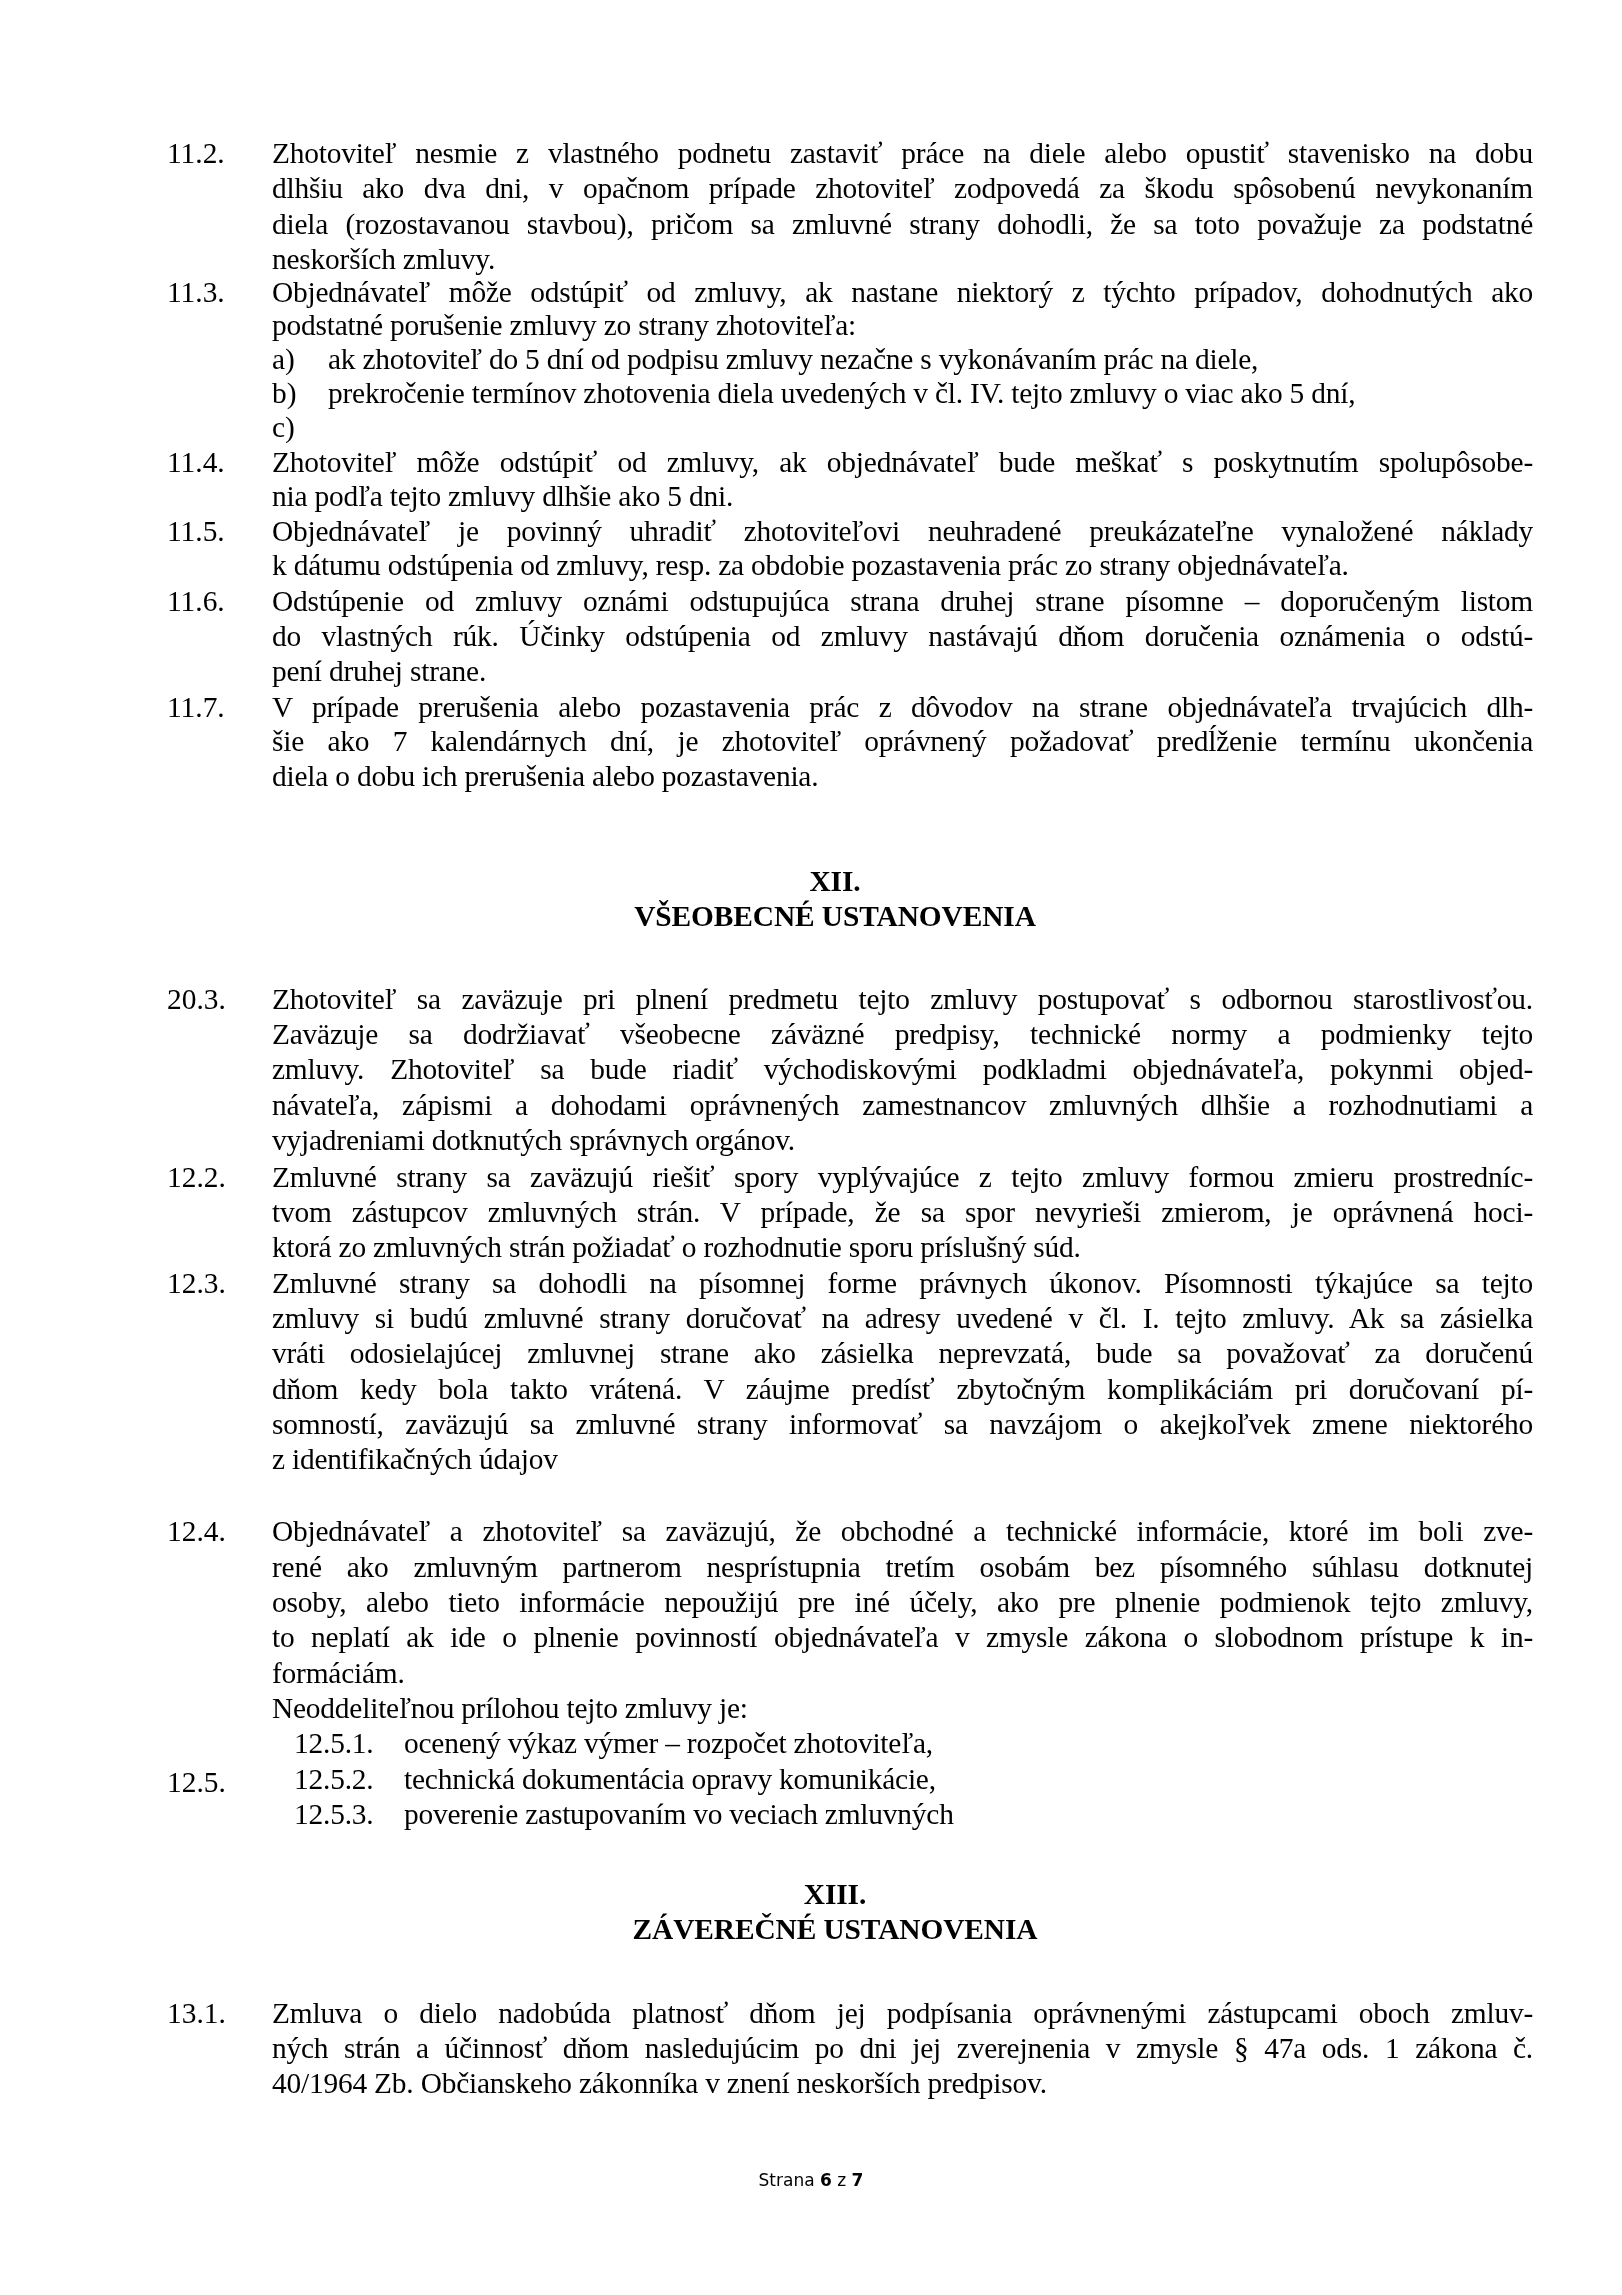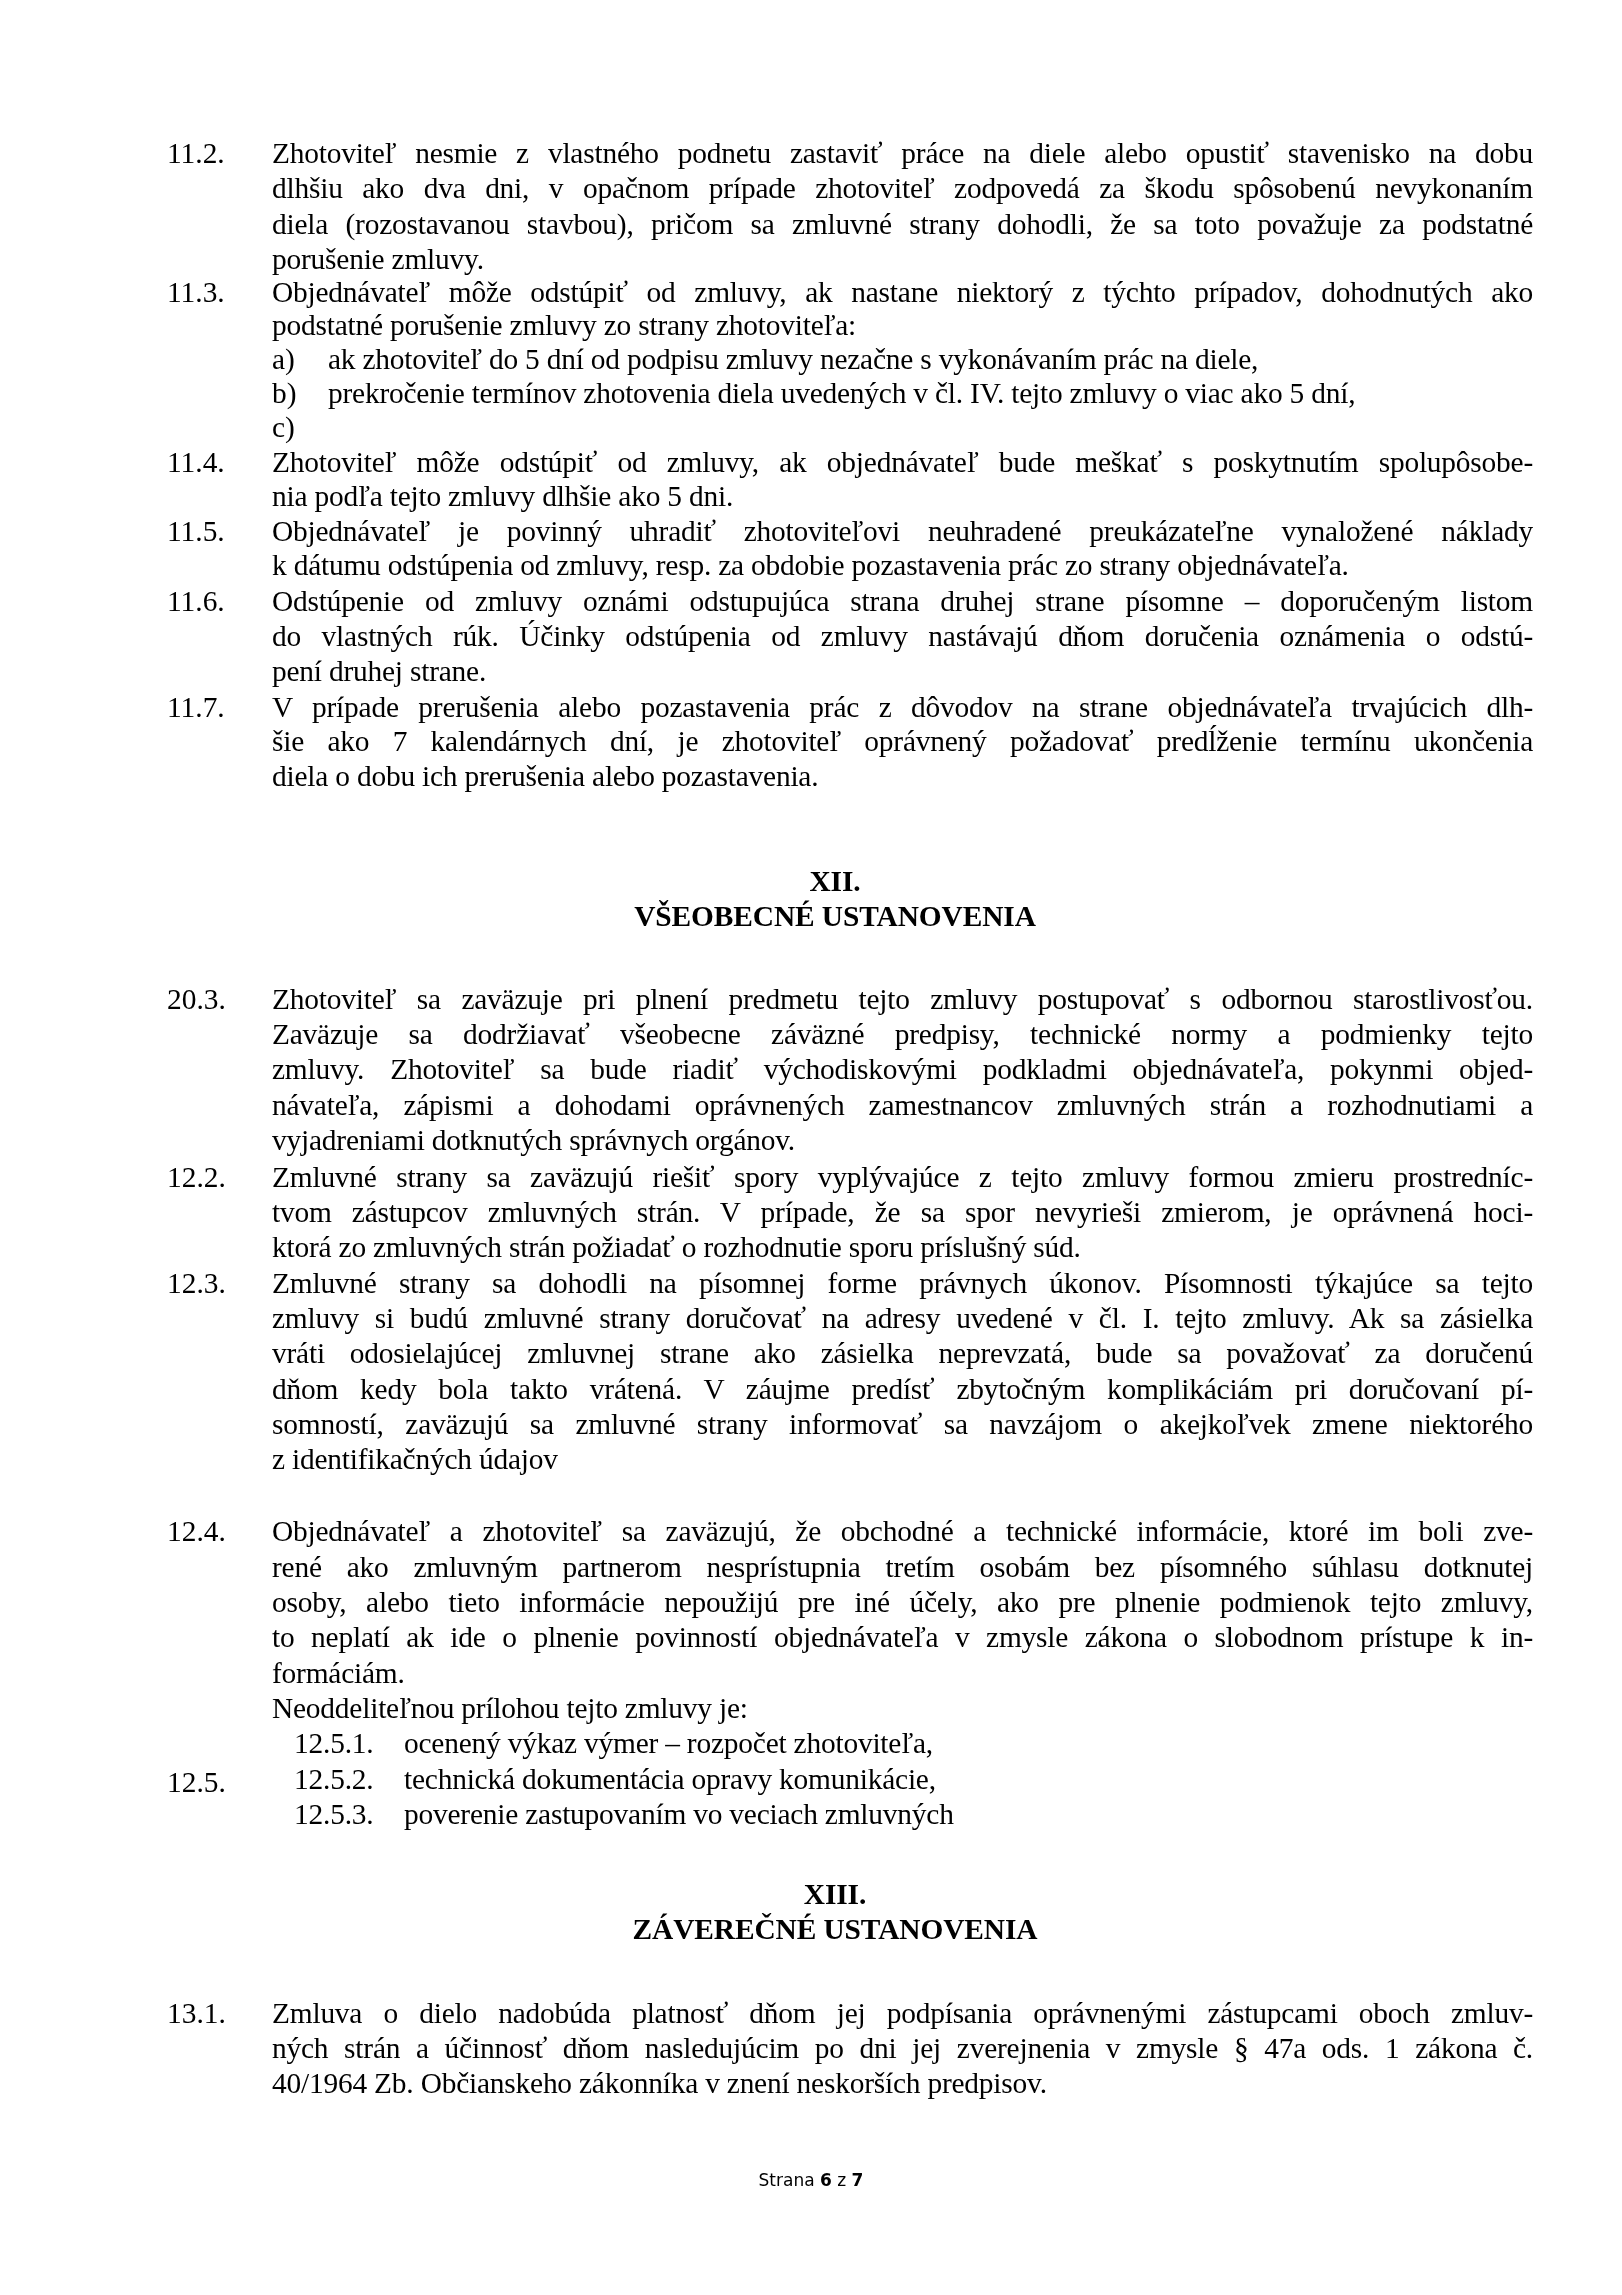--- a/index.html
+++ b/index.html
@@ -78,21 +78,21 @@
 </style>
 </head>
 <body>
 
 <div class="page">
 
   <div class="num" style="top:136px">11.2.</div>
   <div class="line justify" style="top:136px">Zhotoviteľ nesmie z vlastného podnetu zastaviť práce na diele alebo opustiť stavenisko na dobu</div>
   <div class="line justify" style="top:171px">dlhšiu ako dva dni, v opačnom prípade zhotoviteľ zodpovedá za škodu spôsobenú nevykonaním</div>
   <div class="line justify" style="top:207px">diela (rozostavanou stavbou), pričom sa zmluvné strany dohodli, že sa toto považuje za podstatné</div>
-  <div class="line" style="top:242px">porušenie zmluvy.</div>
+  <div class="line" style="top:242px">neskorších zmluvy.</div>
 
   <div class="num" style="top:275px">11.3.</div>
   <div class="line justify" style="top:275px">Objednávateľ môže odstúpiť od zmluvy, ak nastane niektorý z týchto prípadov, dohodnutých ako</div>
   <div class="line" style="top:308px">podstatné porušenie zmluvy zo strany zhotoviteľa:</div>
   <div class="sub-letter" style="top:342px">a)</div>
   <div class="sub-line" style="top:342px">ak zhotoviteľ do 5 dní od podpisu zmluvy nezačne s vykonávaním prác na diele,</div>
   <div class="sub-letter" style="top:376px">b)</div>
   <div class="sub-line" style="top:376px">prekročenie termínov zhotovenia diela uvedených v čl. IV. tejto zmluvy o viac ako 5 dní,</div>
   <div class="sub-letter" style="top:410px">c)</div>
 
@@ -114,21 +114,21 @@
   <div class="line justify" style="top:724px">šie ako 7 kalendárnych dní, je zhotoviteľ oprávnený požadovať predĺženie termínu ukončenia</div>
   <div class="line" style="top:759px">diela o dobu ich prerušenia alebo pozastavenia.</div>
 
   <div class="heading" style="top:864px">XII.</div>
   <div class="heading" style="top:899px">VŠEOBECNÉ USTANOVENIA</div>
 
   <div class="num" style="top:982px">20.3.</div>
   <div class="line justify" style="top:982px">Zhotoviteľ sa zaväzuje pri plnení predmetu tejto zmluvy postupovať s odbornou starostlivosťou.</div>
   <div class="line justify" style="top:1017px">Zaväzuje sa dodržiavať všeobecne záväzné predpisy, technické normy a podmienky tejto</div>
   <div class="line justify" style="top:1052px">zmluvy. Zhotoviteľ sa bude riadiť východiskovými podkladmi objednávateľa, pokynmi objed-</div>
-  <div class="line justify" style="top:1088px">návateľa, zápismi a dohodami oprávnených zamestnancov zmluvných strán a rozhodnutiami a</div>
+  <div class="line justify" style="top:1088px">návateľa, zápismi a dohodami oprávnených zamestnancov zmluvných dlhšie a rozhodnutiami a</div>
   <div class="line" style="top:1123px">vyjadreniami dotknutých správnych orgánov.</div>
 
   <div class="num" style="top:1160px">12.2.</div>
   <div class="line justify" style="top:1160px">Zmluvné strany sa zaväzujú riešiť spory vyplývajúce z tejto zmluvy formou zmieru prostredníc-</div>
   <div class="line justify" style="top:1195px">tvom zástupcov zmluvných strán. V prípade, že sa spor nevyrieši zmierom, je oprávnená hoci-</div>
   <div class="line" style="top:1230px">ktorá zo zmluvných strán požiadať o rozhodnutie sporu príslušný súd.</div>
 
   <div class="num" style="top:1266px">12.3.</div>
   <div class="line justify" style="top:1266px">Zmluvné strany sa dohodli na písomnej forme právnych úkonov. Písomnosti týkajúce sa tejto</div>
   <div class="line justify" style="top:1301px">zmluvy si budú zmluvné strany doručovať na adresy uvedené v čl. I. tejto zmluvy. Ak sa zásielka</div>

